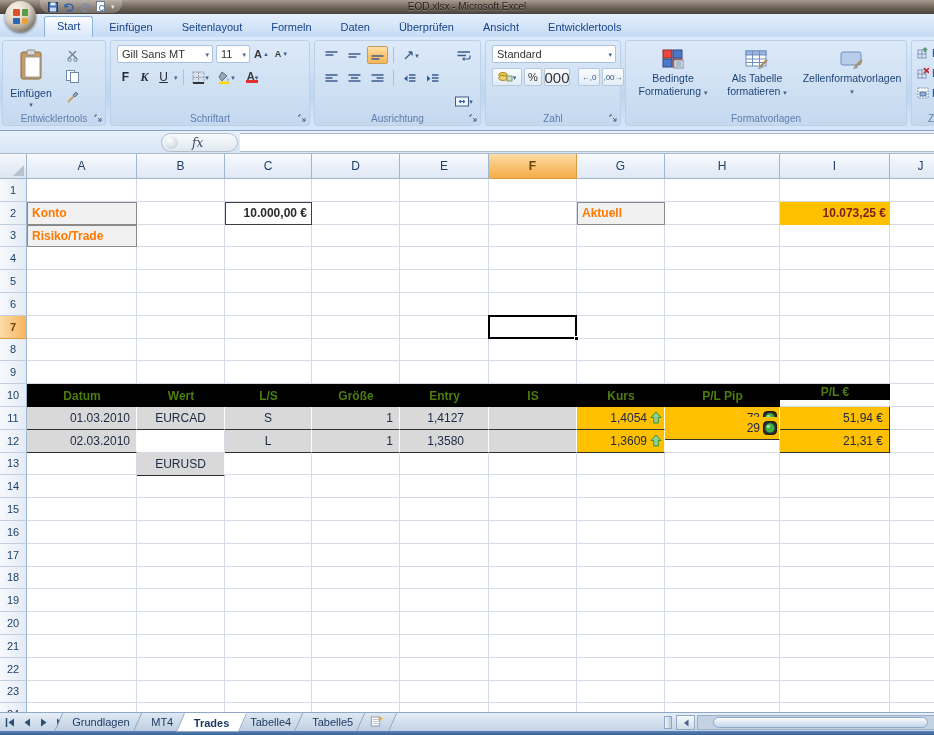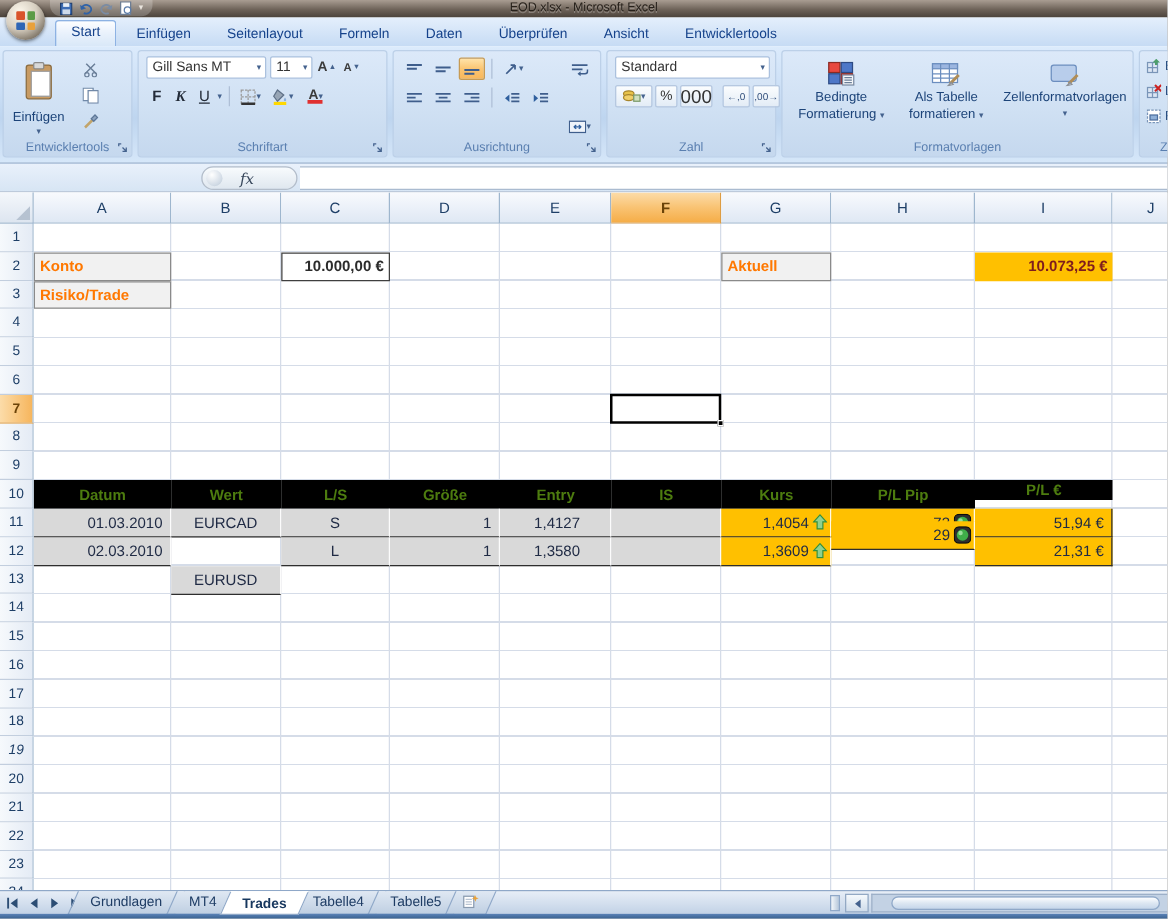--- a/index.html
+++ b/index.html
@@ -520,21 +520,21 @@
         <div class="rowh" style="top: 182.4px; height: 22.8px;">9</div>
         <div class="rowh" style="top: 205.2px; height: 22.8px;">10</div>
         <div class="rowh" style="top: 228px; height: 22.8px;">11</div>
         <div class="rowh" style="top: 250.8px; height: 22.8px;">12</div>
         <div class="rowh" style="top: 273.6px; height: 22.8px;">13</div>
         <div class="rowh" style="top: 296.4px; height: 22.8px;">14</div>
         <div class="rowh" style="top: 319.2px; height: 22.8px;">15</div>
         <div class="rowh" style="top: 342px; height: 22.8px;">16</div>
         <div class="rowh" style="top: 364.8px; height: 22.8px;">17</div>
         <div class="rowh" style="top: 387.6px; height: 22.8px;">18</div>
-        <div class="rowh" style="top: 410.4px; height: 22.8px; font-style: italic;">19</div>
+        <div class="rowh" style="top: 410.4px; height: 22.8px;">19</div>
         <div class="rowh" style="top: 433.2px; height: 22.8px;">20</div>
         <div class="rowh" style="top: 456px; height: 22.8px;">21</div>
         <div class="rowh" style="top: 478.8px; height: 22.8px;">22</div>
         <div class="rowh" style="top: 501.6px; height: 22.8px;">23</div>
         <div class="rowh" style="top: 524.4px; height: 22.8px;">24</div>
       </div>
     <div class="cellsarea" id="cellsArea">
         <div class="vline" style="left: 109px;"></div>
         <div class="vline" style="left: 197px;"></div>
         <div class="vline" style="left: 284px;"></div>

